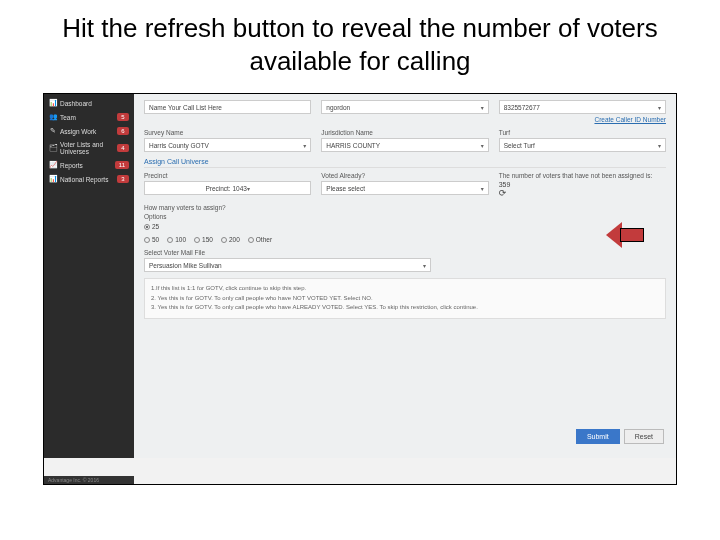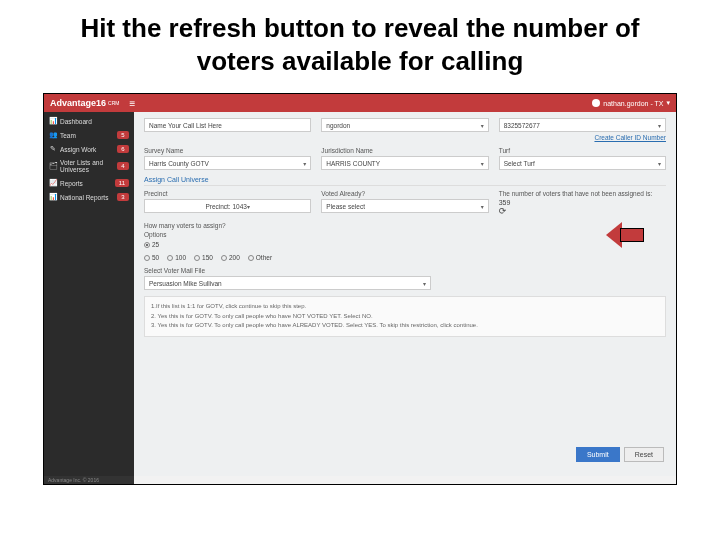--- a/index.html
+++ b/index.html
@@ -1,17 +1,17 @@
 <!DOCTYPE html>
 <html><head>
 <meta charset="utf-8">
 <style>
   * { box-sizing: border-box; margin: 0; padding: 0; }
   body { font-family: Arial, sans-serif; width: 720px; height: 540px; background: #fff; overflow: hidden; }
-  .slide-title { font-size: 26px; font-weight: bold; text-align: center; padding: 12px 60px 16px 60px; line-height: 1.25; }
+  .slide-title { font-size: 26px; font-weight: normal; text-align: center; padding: 12px 60px 16px 60px; line-height: 1.25; }
   .app-window { width: 634px; height: 392px; margin: 0 auto; position: relative; background: #f2f2f2; font-size: 7px; color: #444; border: 1px solid #000; }
   .topbar { height: 18px; background: #c23b3c; display: flex; align-items: center; padding: 0 6px; color: #fff; }
   .brand { font-weight: bold; font-size: 9px; }
   .brand-sub { font-size: 5px; margin-left: 2px; }
   .hamburger { margin-left: 10px; font-size: 10px; }
   .topbar-spacer { flex: 1; }
   .user-chip { display: flex; align-items: center; gap: 3px; font-size: 7px; }
   .user-icon { width: 8px; height: 8px; background: #fff; border-radius: 50%; display: inline-block; }
   .layout { display: flex; height: calc(100% - 26px); }
   .sidebar { width: 90px; background: #2b2b2b; color: #ddd; padding-top: 2px; }
@@ -44,31 +44,20 @@
   .arrow-head { position: absolute; left: 0; top: 0; width: 0; height: 0; border-right: 16px solid #c23b3c; border-top: 13px solid transparent; border-bottom: 13px solid transparent; }
   .arrow-head-outline { position: absolute; left: -1px; top: -1px; width: 0; height: 0; border-right: 17px solid #000; border-top: 14px solid transparent; border-bottom: 14px solid transparent; z-index: -1; }
 </style>
 </head>
 <body>
 
 <div class="slide-title">Hit the refresh button to reveal the number of voters available for calling</div>
 
 <div class="app-window">
 
-  <div class="topbar">
-    <span class="brand">Advantage16</span>
-    <span class="brand-sub">CRM</span>
-    <span class="hamburger">≡</span>
-    <div class="topbar-spacer"></div>
-    <div class="user-chip">
-      <span class="user-icon"></span>
-      <span>nathan.gordon - TX</span>
-      <span>▾</span>
-    </div>
-  </div>
 
   <div class="layout">
     <div class="sidebar">
       <div class="side-item">
         <span class="side-label">
             <span class="side-icon">📊</span>
             <span>Dashboard</span>
           </span>
       </div>
       <div class="side-item">

